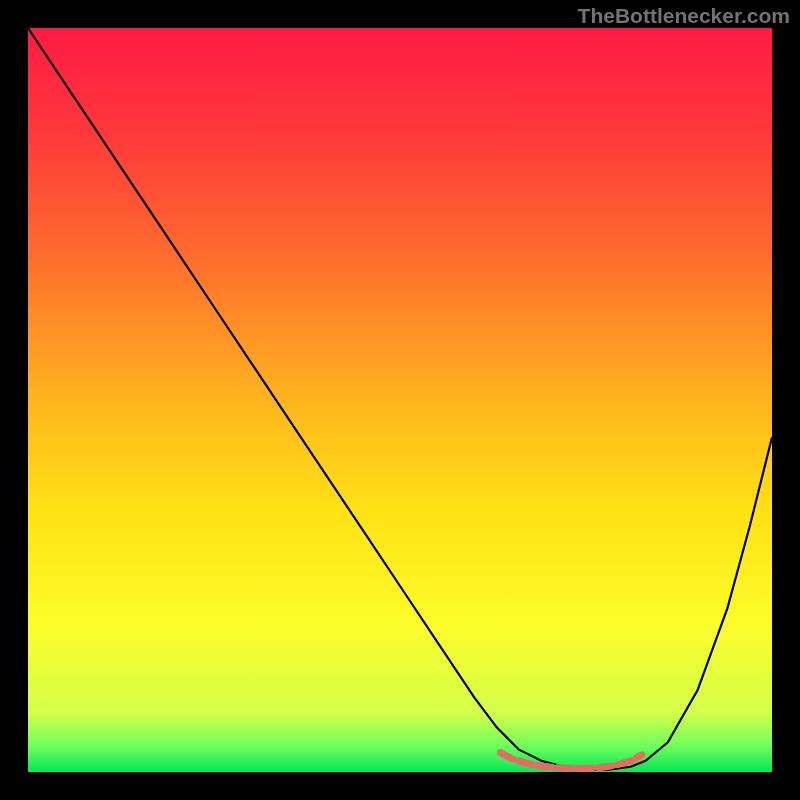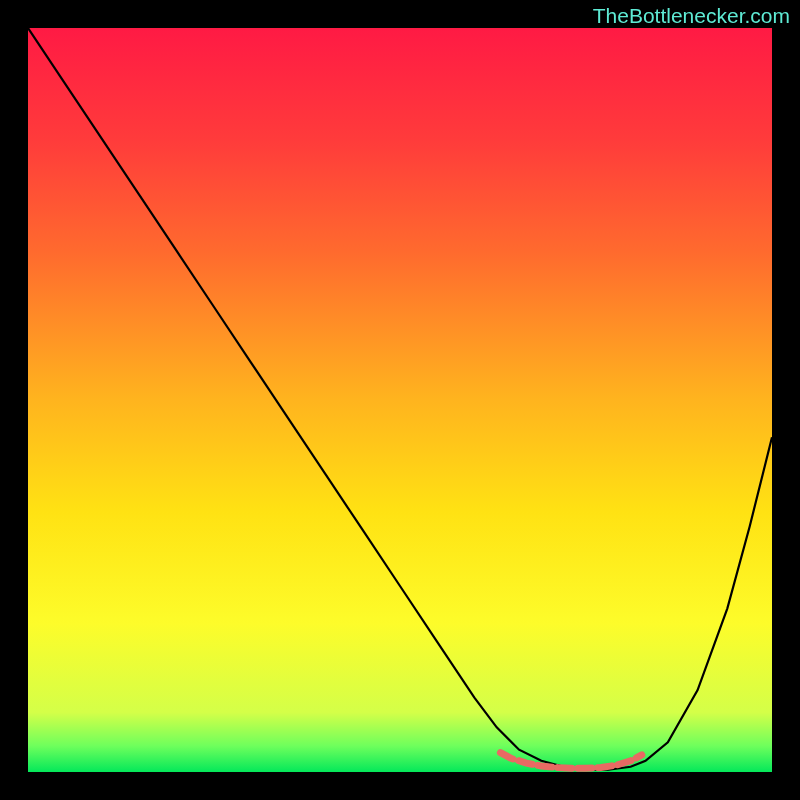--- a/index.html
+++ b/index.html
@@ -8,23 +8,23 @@
     width: 800px;
     height: 800px;
     background: #000;
     font-family: Arial, Helvetica, sans-serif;
     position: relative;
   }
   .watermark {
     position: absolute;
     top: 4px;
     right: 10px;
-    color: #5eead4;
+    color: #737373;
     font-size: 21px;
-    font-weight: 400;
+    font-weight: 700;
     z-index: 10;
   }
   .plot-area {
     position: absolute;
     left: 28px;
     top: 28px;
     width: 744px;
     height: 744px;
   }
   svg {

